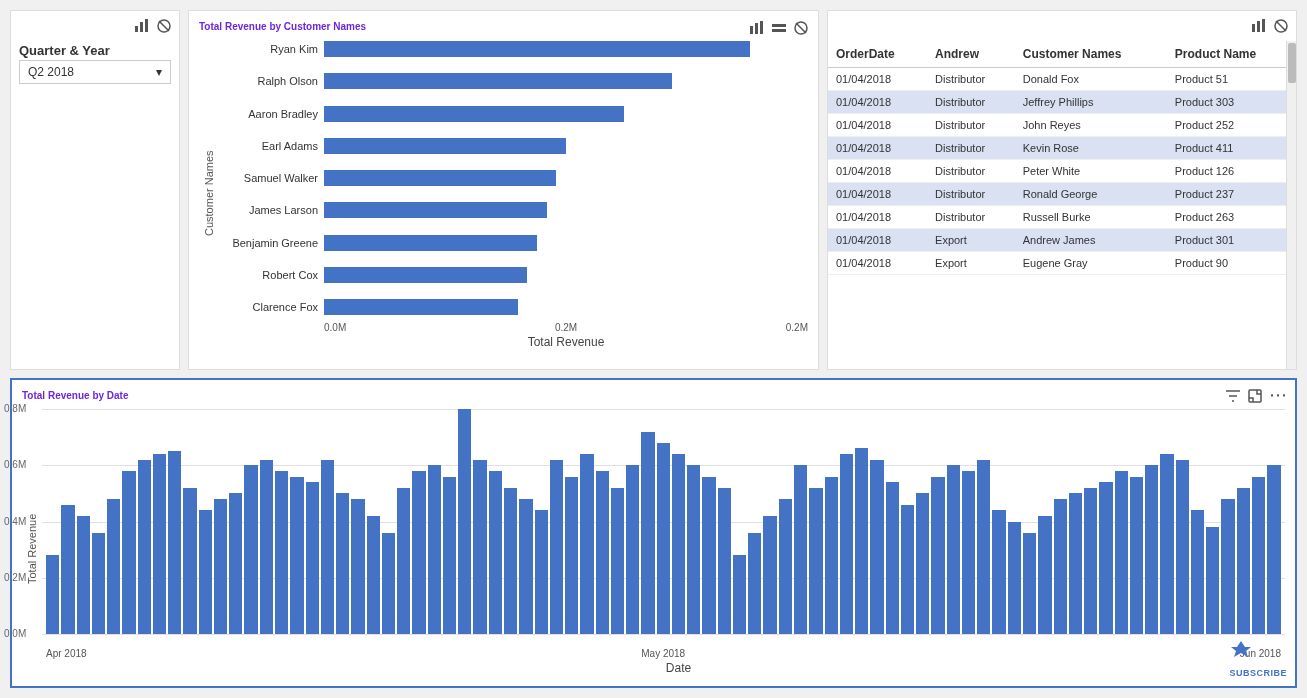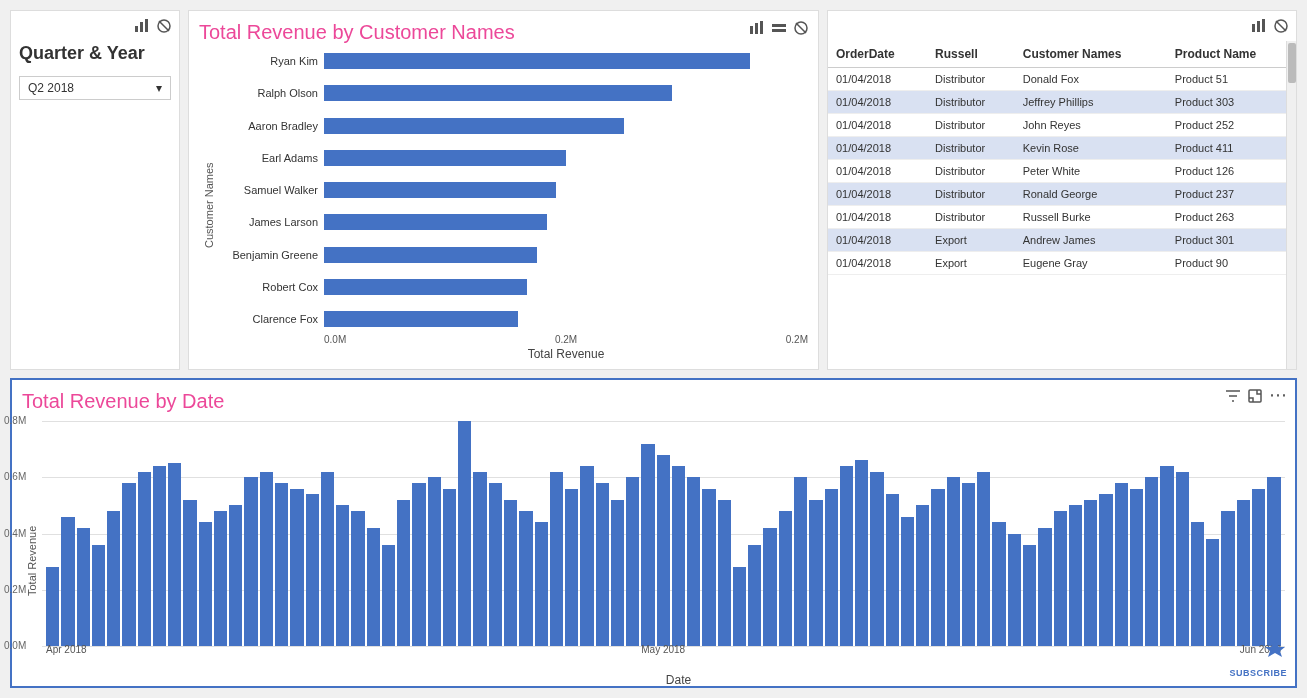--- a/index.html
+++ b/index.html
@@ -50,25 +50,25 @@
       height: 18px;
       cursor: pointer;
       display: flex;
       align-items: center;
       justify-content: center;
       color: #555;
       font-size: 14px;
     }
 
     .filter-label {
-      font-size: 18px;
+      font-size: 13px;
       font-weight: 600;
       color: #333;
       margin-top: 24px;
-      margin-bottom: 12px;
+      margin-bottom: 2px;
     }
 
     .filter-dropdown {
       display: flex;
       align-items: center;
       justify-content: space-between;
       border: 1px solid #ccc;
       padding: 4px 8px;
       font-size: 12px;
       color: #333;
@@ -79,23 +79,23 @@
     
     .bar-chart-panel {
       background: white;
       border: 1px solid #ddd;
       flex: 1;
       padding: 10px;
       position: relative;
     }
 
     .chart-title {
-      font-size: 20px;
-      font-weight: 400;
-      color: #ec4899;
+      font-size: 10px;
+      font-weight: 700;
+      color: #6d28d9;
       margin-bottom: 6px;
     }
 
     .chart-panel-icons {
       position: absolute;
       top: 8px;
       right: 8px;
       display: flex;
       gap: 4px;
     }
@@ -323,21 +323,21 @@
     }
 
     .bottom-bar {
       background: #4472C4;
       flex: 1;
       min-width: 6px;
     }
 
     .bottom-x-labels {
       position: absolute;
-      bottom: 16px;
+      bottom: 0;
       left: 0; right: 0;
       display: flex;
       justify-content: space-between;
       font-size: 10px;
       color: #555;
       padding: 0 4px;
     }
 
     .bottom-x-title {
       text-align: center;
@@ -346,21 +346,21 @@
       font-weight: 500;
       margin-top: 2px;
     }
 
     .subscribe-btn {
       position: absolute;
       bottom: 8px;
       right: 8px;
       display: flex;
       flex-direction: column;
-      align-items: flex-end;
+      align-items: flex-start;
       cursor: pointer;
     }
 
     .subscribe-icon {
       font-size: 20px;
       color: #4472C4;
     }
 
     .subscribe-text {
       font-size: 9px;
@@ -506,21 +506,21 @@
           <svg width="16" height="16" viewBox="0 0 16 16" fill="none" stroke="#555" stroke-width="1.5">
             <circle cx="8" cy="8" r="6"></circle>
             <line x1="3" y1="3" x2="13" y2="13"></line>
           </svg>
         </div>
       </div>
       <table class="data-table" id="data-table">
         <thead id="table-head">
             <tr>
               <th>OrderDate</th>
-              <th>Russell</th>
+              <th>Andrew</th>
               <th>Customer Names</th>
               <th>Product Name</th>
             </tr>
           </thead>
         <tbody id="table-body">
             <tr>
               <td>01/04/2018</td>
               <td>Distributor</td>
               <td>Donald Fox</td>
               <td>Product 51</td>

